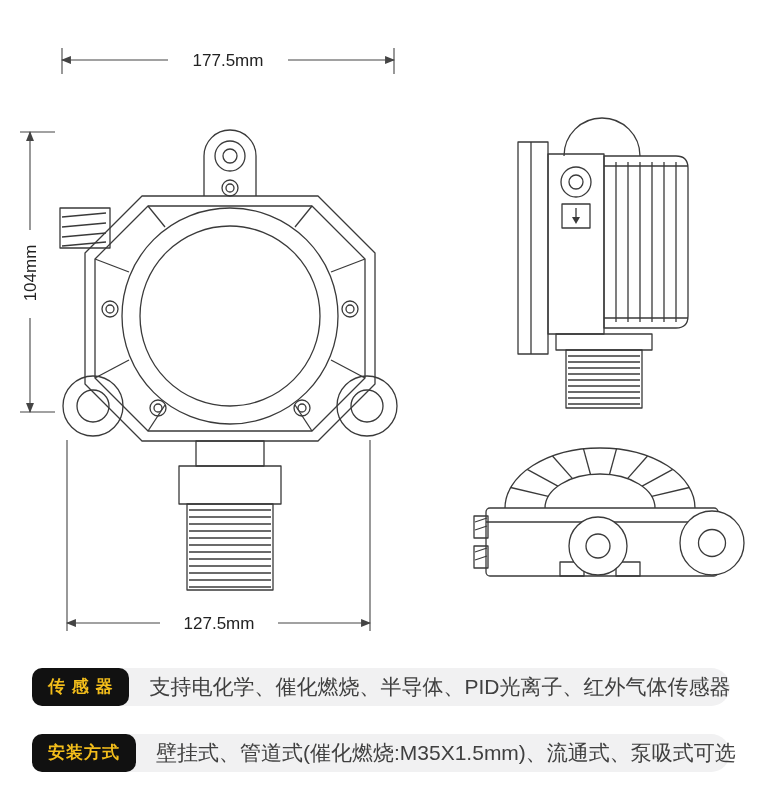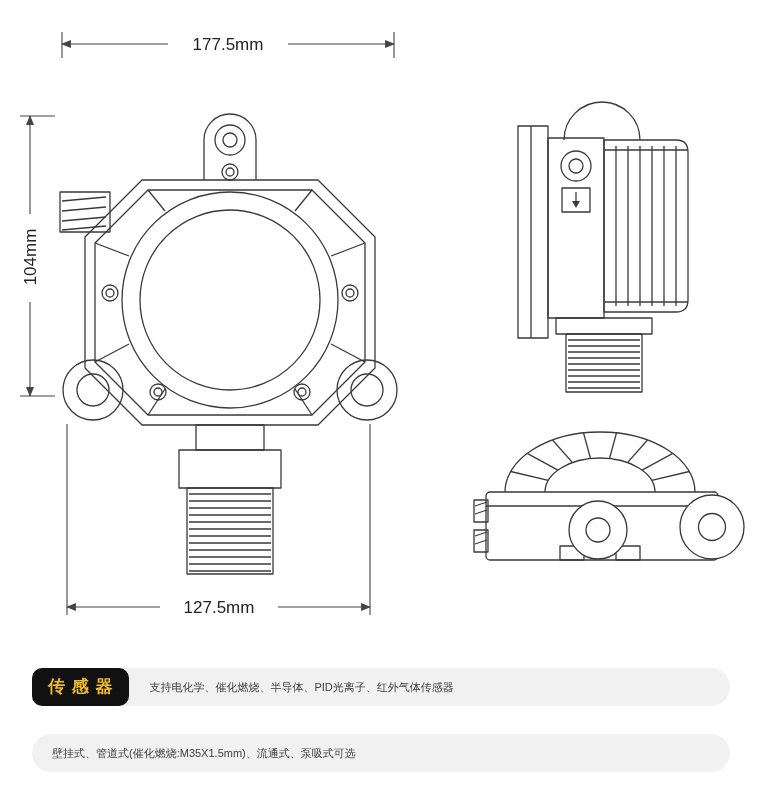--- a/index.html
+++ b/index.html
@@ -4,21 +4,21 @@
 <style>
   * { box-sizing: border-box; }
   html, body { margin: 0; padding: 0; }
   body {
     width: 760px; height: 787px;
     background: #ffffff;
     position: relative;
     overflow: hidden;
     font-family: "Liberation Sans", sans-serif;
   }
-  .drawing-wrap { position: absolute; top: 0; left: 0; width: 760px; height: 650px; }
+  .drawing-wrap { position: absolute; top: 16px; left: 0; width: 760px; height: 650px; }
   svg text {
     font-family: "Liberation Sans", sans-serif;
     font-size: 17px;
     fill: #222222;
   }
   .specs {
     position: absolute;
     top: 668px; left: 32px; right: 30px;
     display: flex; flex-direction: column; gap: 28px;
   }
@@ -36,21 +36,21 @@
     font-weight: bold;
     font-size: 17px;
     padding: 0 16px;
     height: 38px; line-height: 38px;
     border-radius: 10px;
     white-space: nowrap;
     letter-spacing: 1px;
   }
   .spec-text {
     color: #404040;
-    font-size: 11px;
+    font-size: 21px;
     padding-left: 20px;
     white-space: nowrap;
   }
 </style>
 </head>
 <body>
 
 <div class="drawing-wrap">
 <svg viewBox="0 0 760 650" width="760" height="650">
   <defs>
@@ -222,15 +222,16 @@
   <text x="219" y="613" text-anchor="middle">127.5mm</text>
 </svg>
 </div>
 
 <div class="specs">
   <div class="spec-row">
     <div class="spec-badge">传 感 器</div>
     <div class="spec-text">支持电化学、催化燃烧、半导体、PID光离子、红外气体传感器</div>
   </div>
   <div class="spec-row">
+    <div class="spec-badge">安装方式</div>
     <div class="spec-text">壁挂式、管道式(催化燃烧:M35X1.5mm)、流通式、泵吸式可选</div>
   </div>
 </div>
 
 </body></html>

